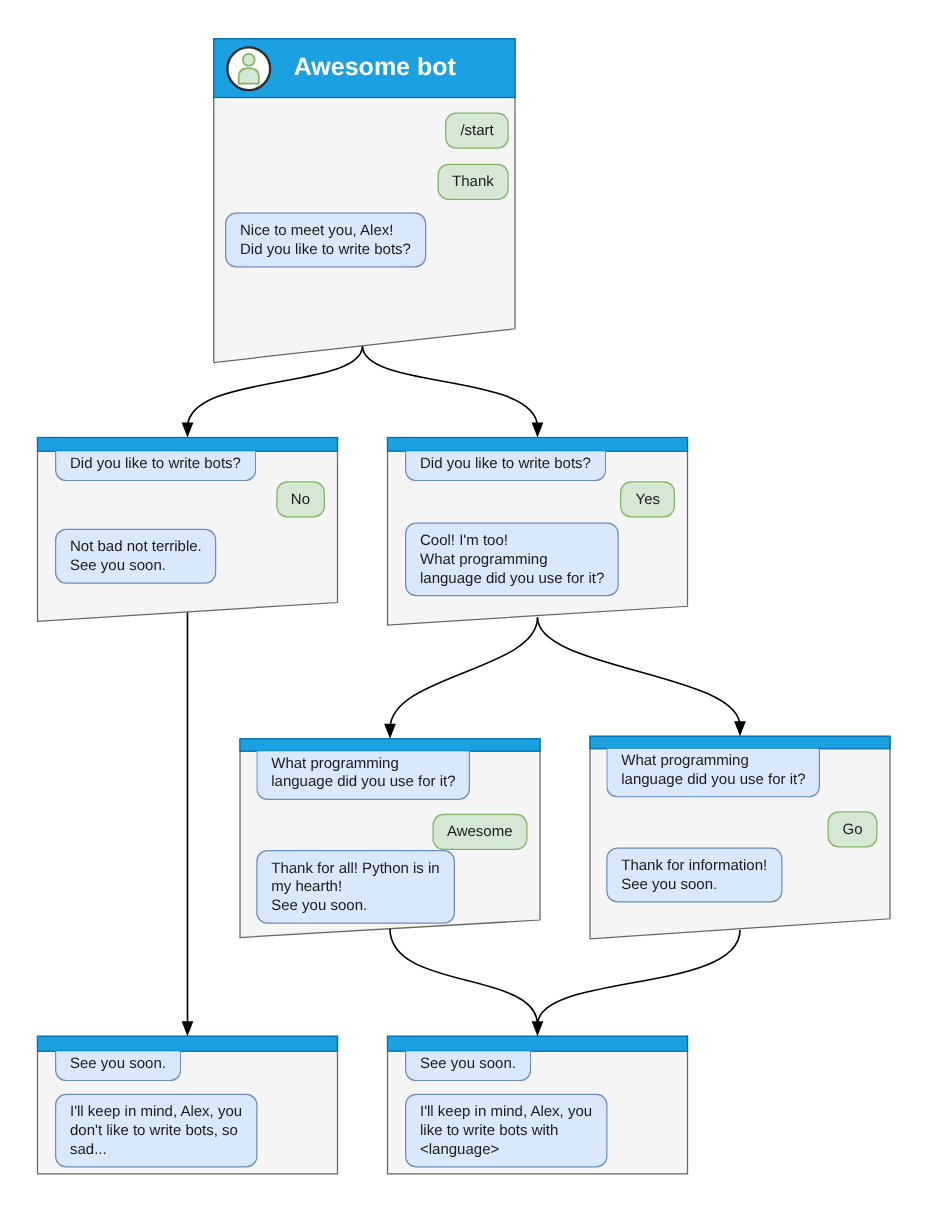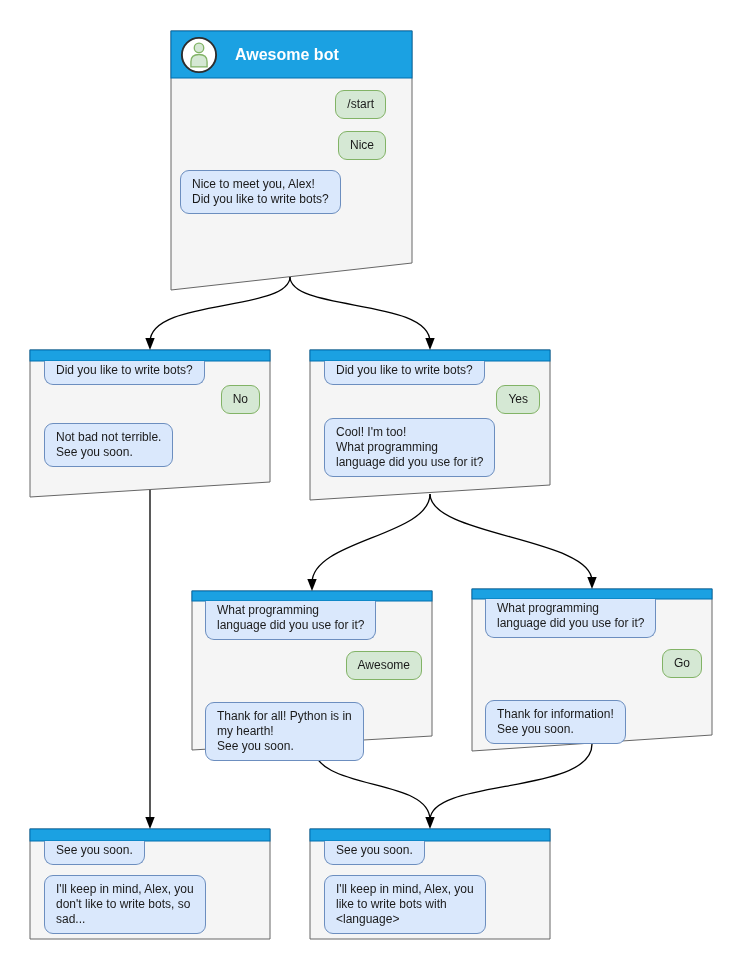--- a/index.html
+++ b/index.html
@@ -4,25 +4,25 @@
 <style>
   html,body{margin:0;padding:0;background:#ffffff;}
   .canvas{position:relative;width:743px;height:971px;background:#ffffff;overflow:hidden;
           font-family:"Liberation Sans", sans-serif;}
   .bg{position:absolute;left:0;top:0;}
 
   
   .hdr-main{position:absolute;left:171px;top:31px;width:241px;height:47px;
             display:flex;align-items:center;box-sizing:border-box;padding-left:9px;}
   .avatar{width:38px;height:38px;display:block;flex:0 0 auto;}
-  .hdr-title{color:var(--c-title-text);font-size:16px;font-weight:bold;margin-left:17px;}
+  .hdr-title{color:var(--c-title-text);font-size:20px;font-weight:bold;margin-left:17px;}
 
   
   .body{position:absolute;display:flex;flex-direction:column;align-items:stretch;box-sizing:border-box;}
-  .w0{left:171px;top:78px;width:241px;height:185px;padding:0 26px 0 9px;}
+  .w0{left:171px;top:78px;width:241px;height:185px;padding:0 5px 0 9px;}
   .w1{left:30px; top:361px;width:240px;height:121px;padding:0 10px 0 14px;}
   .w2{left:310px;top:361px;width:240px;height:124px;padding:0 10px 0 14px;}
   .w3{left:192px;top:601px;width:240px;height:135px;padding:0 10px 0 13px;}
   .w4{left:472px;top:599px;width:240px;height:136px;padding:0 10px 0 13px;}
   .w5{left:30px; top:841px;width:240px;height:98px; padding:0 10px 0 14px;}
   .w6{left:310px;top:841px;width:240px;height:98px; padding:0 10px 0 14px;}
 
   .bubble{font-size:12px;line-height:15px;color:#1a1a1a;border:1px solid;border-radius:9px;
           padding:6px 11px;white-space:pre-line;width:max-content;max-width:200px;box-sizing:border-box;}
   .bot {background:var(--c-bot-fill); border-color:var(--c-bot-border); align-self:flex-start;}
@@ -32,21 +32,21 @@
 
   
   .w0 .bubble:nth-child(1){margin-top:12px}
   .w0 .bubble:nth-child(2){margin-top:12px}
   .w0 .bubble:nth-child(3){margin-top:10px}
   .w0 .bubble:nth-child(4){margin-top:28px}
   .w1 .bubble:nth-child(2),.w2 .bubble:nth-child(2){}
   .w1 .bubble:nth-child(3){margin-top:9px}
   .w2 .bubble:nth-child(3){margin-top:4px}
   .w3 .bubble:nth-child(2),.w4 .bubble:nth-child(2){margin-top:11px}
-  .w3 .bubble:nth-child(3),.w4 .bubble:nth-child(3){margin-top:22px}
+  .w3 .bubble:nth-child(3),.w4 .bubble:nth-child(3){margin-top:0}
   .w5 .bubble:nth-child(2),.w6 .bubble:nth-child(2){margin-top:10px}
 </style>
 </head>
 <body>
 
 <div class="canvas">
 
   <svg class="bg" width="743" height="971" viewBox="0 0 743 971">
 
     <polygon points="171,31 412,31 412,263 171,290" style="fill:var(--c-window-fill);stroke:var(--c-window-border);stroke-width:1"></polygon>
@@ -89,21 +89,21 @@
     <svg class="avatar" viewBox="0 0 40 40">
       <circle cx="20" cy="20" r="18" style="fill:#ffffff;stroke:#2d2d2d;stroke-width:2"></circle>
       <circle cx="20" cy="12.5" r="5" style="fill:var(--c-avatar-fill);stroke:var(--c-avatar-stroke);stroke-width:1.4"></circle>
       <path d="M11.5 32.5 L11.5 27 Q11.5 19.5 20 19.5 Q28.5 19.5 28.5 27 L28.5 32.5 Z" style="fill:var(--c-avatar-fill);stroke:var(--c-avatar-stroke);stroke-width:1.4"></path>
     </svg>
     <span class="hdr-title">Awesome bot</span>
   </div>
 
   <div class="body w0">
       <div class="bubble user">/start</div>
-      <div class="bubble user">Nice</div>
+      <div class="bubble user">Thank</div>
       <div class="bubble bot">Nice to meet you, Alex!
 Did you like to write bots?</div>
     </div>
   <div class="body w1">
       <div class="bubble bot clipped">Did you like to write bots?</div>
       <div class="bubble user">No</div>
       <div class="bubble bot">Not bad not terrible.
 See you soon.</div>
     </div>
   <div class="body w2">

